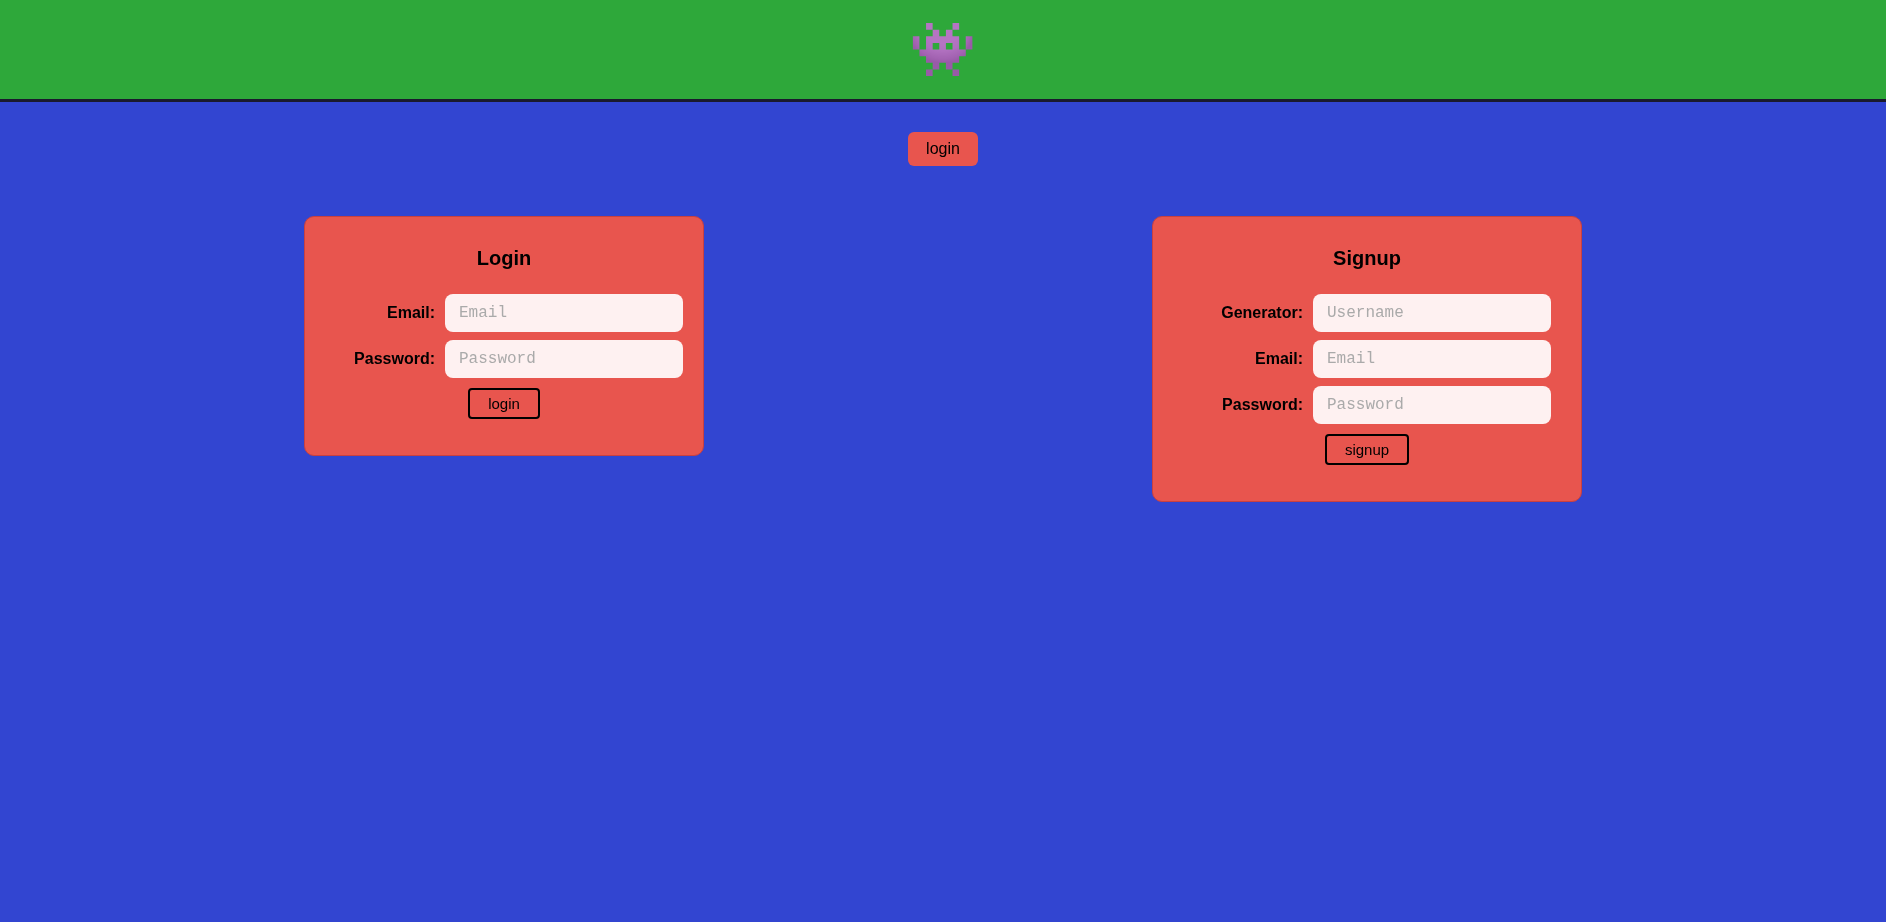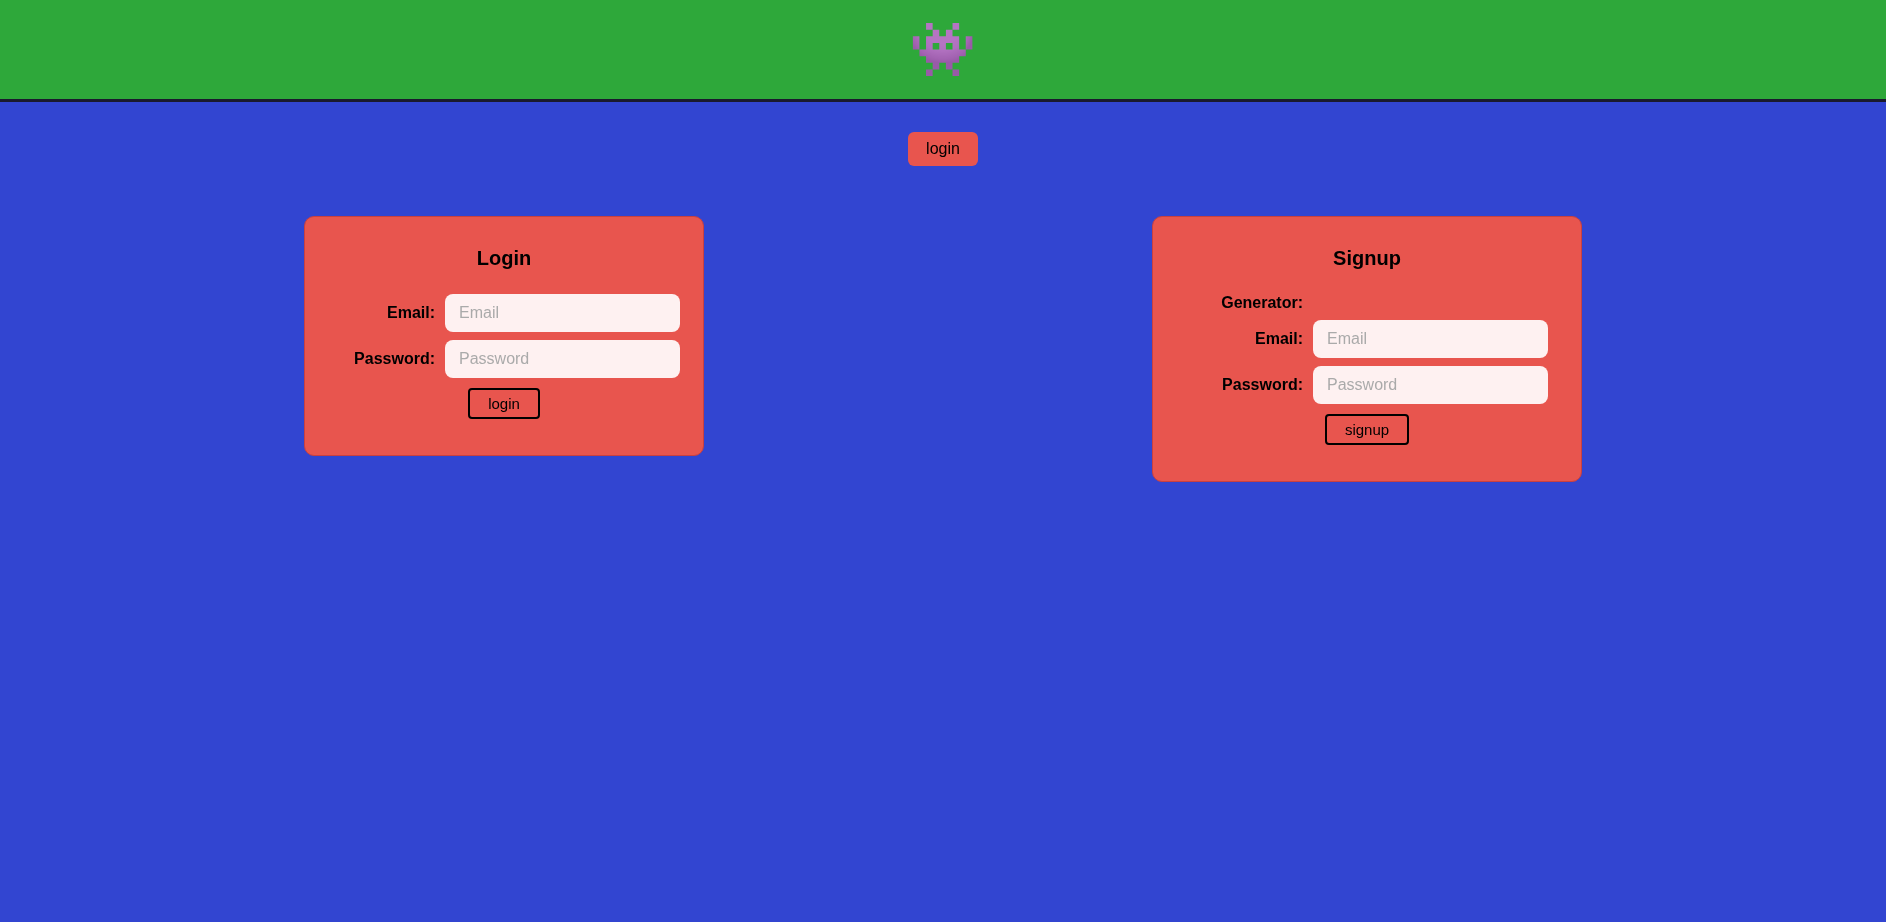--- a/index.html
+++ b/index.html
@@ -98,20 +98,21 @@
 
     .form-input {
       flex: 1;
       padding: 10px 14px;
       border: none;
       border-radius: 8px;
       font-size: 16px;
       background-color: rgba(255, 255, 255, 0.92);
       color: #aaa;
       outline: none;
+      font-family: Liberation Mono, monospace;
     }
 
     .form-input::placeholder {
       color: #aaa;
     }
 
     .form-btn-row {
       display: flex;
       justify-content: center;
       margin-top: 10px;
@@ -167,20 +168,21 @@
     <div class="form-btn-row">
       <button class="form-btn">login</button>
     </div>
   </div>
 
   <div class="card card-signup">
     <div class="card-title">Signup</div>
 
     <div class="form-row">
       <label class="form-label">Generator:</label>
+      <input class="form-input" type="text" placeholder="Username" style="">
     </div>
 
     <div class="form-row">
       <label class="form-label">Email:</label>
       <input class="form-input" type="email" placeholder="Email" style="">
     </div>
 
     <div class="form-row">
       <label class="form-label">Password:</label>
       <input class="form-input" type="password" placeholder="Password" style="">

